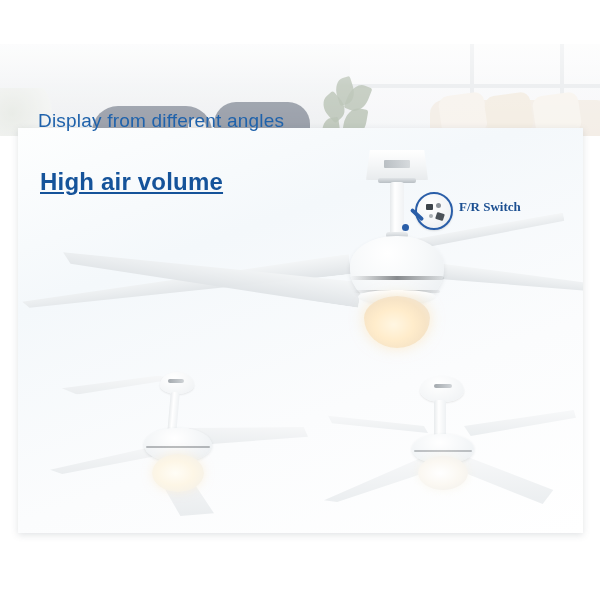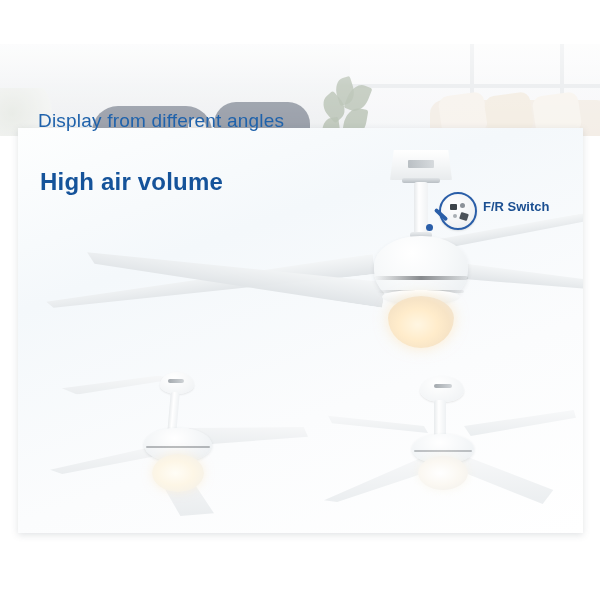--- a/index.html
+++ b/index.html
@@ -56,29 +56,29 @@
   
   .card{
     position:absolute;left:18px;top:128px;width:565px;height:405px;
     background:linear-gradient(160deg,#fdfefe 0%,#f4f8fb 30%,#fbfcfd 65%,#ffffff 100%);
     box-shadow:0 2px 7px rgba(90,100,110,.18);
     overflow:hidden;
   }
   .card-title{
     position:absolute;left:22px;top:40px;
     font-size:24px;font-weight:bold;color:#15539a;
-    letter-spacing:.2px;white-space:nowrap;
+    letter-spacing:.2px;white-space:nowrap;text-decoration:underline;
   }
   .card-body{
     position:absolute;left:22px;top:74px;width:300px;
     font-size:13.5px;line-height:21px;color:#54585c;
   }
 
   
-  .fan-hero{position:absolute;left:316px;top:8px;width:262px;height:320px;}
+  .fan-hero{position:absolute;left:292px;top:8px;width:262px;height:320px;font-family:Liberation Serif, serif;}
 
   .mount{position:absolute;left:56px;top:14px;width:62px;height:30px;
     background:linear-gradient(180deg,#ffffff 0%,#f3f5f6 55%,#e8ebed 100%);
     clip-path:polygon(6% 0,94% 0,100% 100%,0 100%);
     border-radius:5px 5px 2px 2px;
     box-shadow:0 1px 2px rgba(0,0,0,.08);}
   .mount-logo{position:absolute;left:74px;top:24px;width:26px;height:8px;
     background:linear-gradient(90deg,#9aa2a8,#c6cbcf);opacity:.65;border-radius:1px;}
   .mount-collar{position:absolute;left:68px;top:42px;width:38px;height:5px;
     background:linear-gradient(180deg,#dfe3e6,#b9bfc4);border-radius:2px;}

